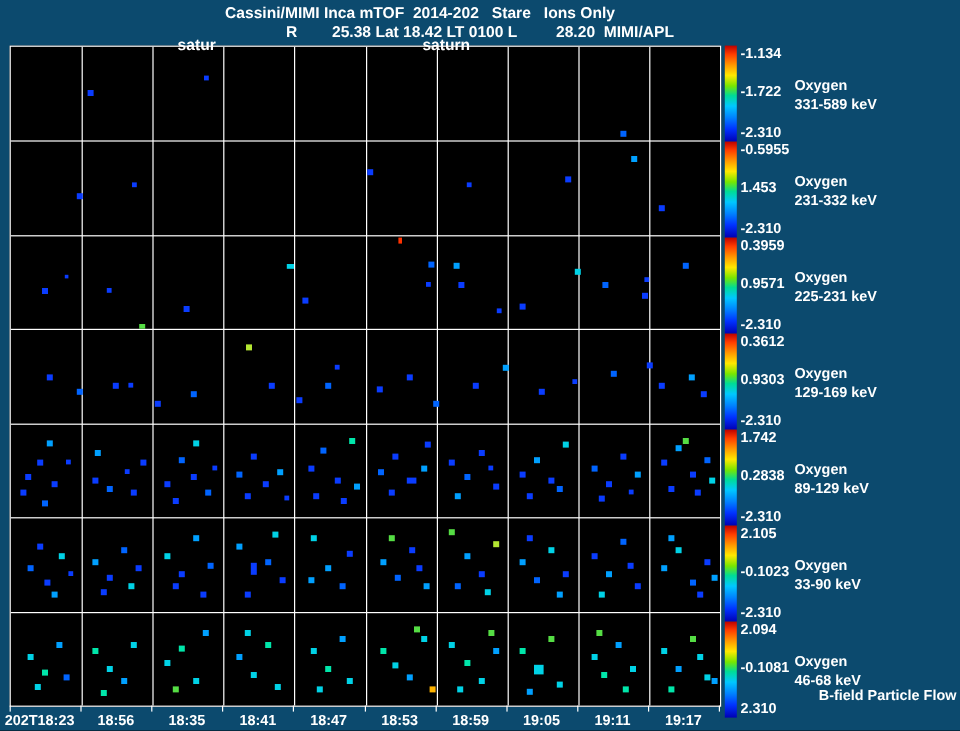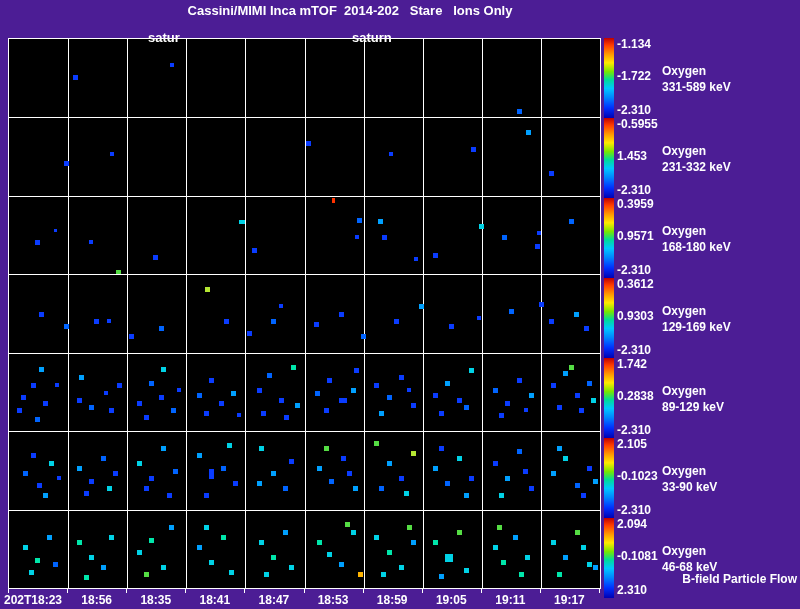--- a/index.html
+++ b/index.html
@@ -1,16 +1,16 @@
 <!DOCTYPE html>
 <html><head>
 <meta charset="utf-8">
 <style>
   html,body{margin:0;padding:0;background:#000;}
-  .canvas{position:relative;width:800px;height:609px;background:#4c1d95;overflow:hidden;
+  .canvas{position:relative;width:800px;height:609px;background:#0c4a6e;overflow:hidden;
           font-family:"Liberation Sans","DejaVu Sans",sans-serif;color:#fff;}
   .title-line{position:absolute;white-space:pre;font-weight:bold;font-size:13px;color:#fff;
               transform:translateX(-50%);}
   .cbar-head{position:absolute;left:695px;top:3px;width:106px;text-align:center;
              font-weight:bold;font-size:12px;line-height:15px;color:#fff;}
   .cbar-head .sup{font-family:"DejaVu Sans",sans-serif;}
   #plot{position:absolute;left:8px;top:38px;width:593px;height:551px;
         border:1px solid #fff;box-sizing:border-box;background:#000;}
   .vline{position:absolute;top:0;width:1px;height:100%;background:#fff;}
   .hline{position:absolute;left:0;height:1px;width:100%;background:#fff;}
@@ -29,20 +29,21 @@
             font-size:12px;color:#fff;white-space:nowrap;}
   .tick{position:absolute;top:588px;width:1px;height:5px;background:#fff;}
   #bfield{position:absolute;right:3px;top:572px;font-weight:bold;font-size:12px;color:#fff;}
 </style>
 </head>
 <body>
 
 <div class="canvas">
 
   <div class="title-line" style="left:350px;top:3px;">Cassini/MIMI Inca mTOF  2014-202   Stare   Ions Only</div>
+  <div class="title-line" style="left:400px;top:19px;">R        25.38 Lat 18.42 LT 0100 L         28.20  MIMI/APL</div>
 
 
   <div id="plot">
       <div class="vline" style="left: 59.1px;"></div>
       <div class="vline" style="left: 118.2px;"></div>
       <div class="vline" style="left: 177.3px;"></div>
       <div class="vline" style="left: 236.4px;"></div>
       <div class="vline" style="left: 295.5px;"></div>
       <div class="vline" style="left: 354.6px;"></div>
       <div class="vline" style="left: 413.7px;"></div>
@@ -337,21 +338,21 @@
       <div class="cbar-lab" style="top: 518px;">2.094</div>
       <div class="cbar-lab" style="top: 550px;">-0.1081</div>
       <div class="cbar-lab" style="top: 584px;">2.310</div>
     </div>
   <div id="specieslabels">
       <div class="species" style="top: 64px;">Oxygen</div>
       <div class="species" style="top: 80px;">331-589 keV</div>
       <div class="species" style="top: 144px;">Oxygen</div>
       <div class="species" style="top: 160px;">231-332 keV</div>
       <div class="species" style="top: 224px;">Oxygen</div>
-      <div class="species" style="top: 240px;">168-180 keV</div>
+      <div class="species" style="top: 240px;">225-231 keV</div>
       <div class="species" style="top: 304px;">Oxygen</div>
       <div class="species" style="top: 320px;">129-169 keV</div>
       <div class="species" style="top: 384px;">Oxygen</div>
       <div class="species" style="top: 400px;">89-129 keV</div>
       <div class="species" style="top: 464px;">Oxygen</div>
       <div class="species" style="top: 480px;">33-90 keV</div>
       <div class="species" style="top: 544px;">Oxygen</div>
       <div class="species" style="top: 560px;">46-68 keV</div>
     </div>
   <div id="timeaxis">

